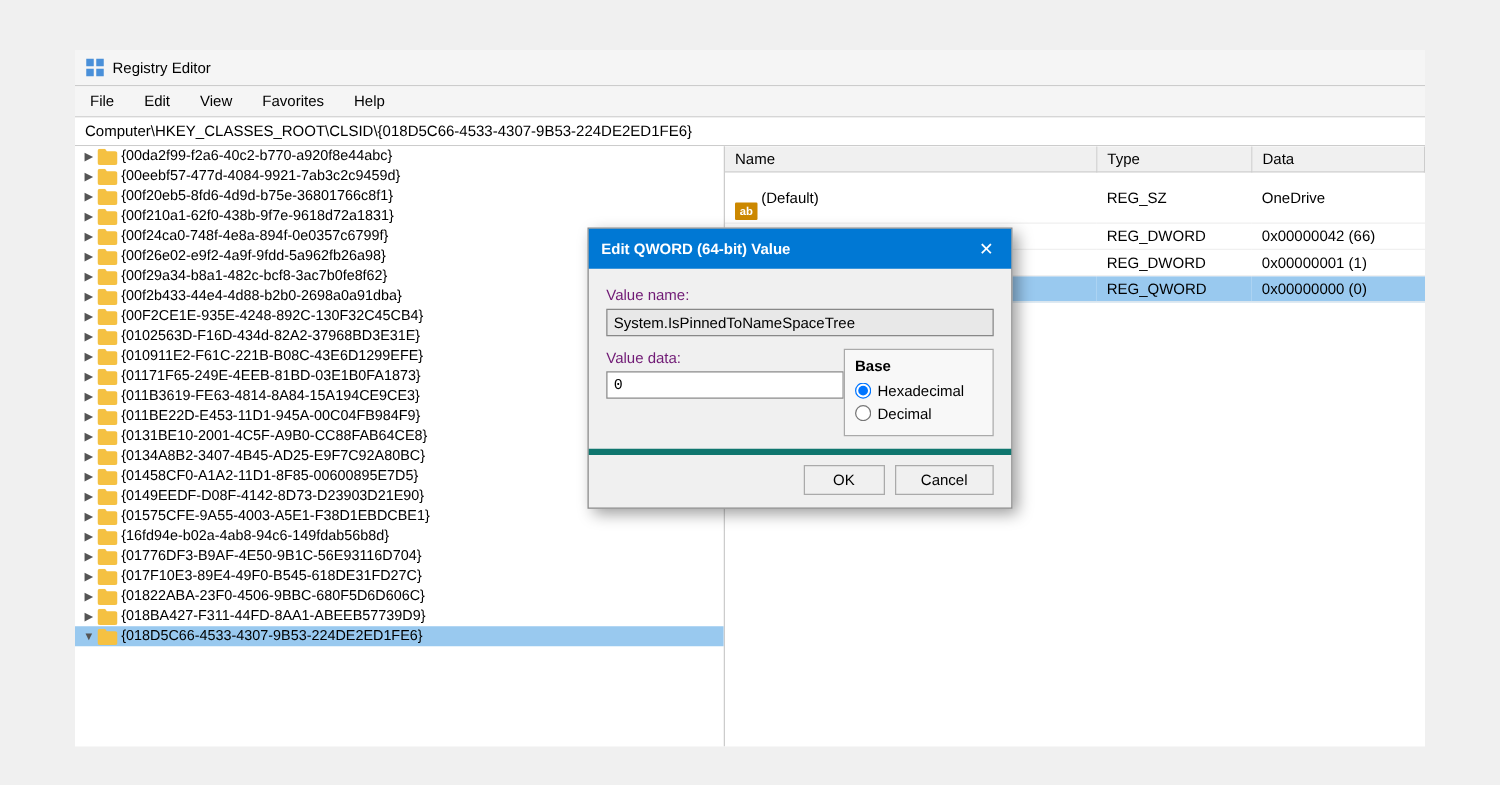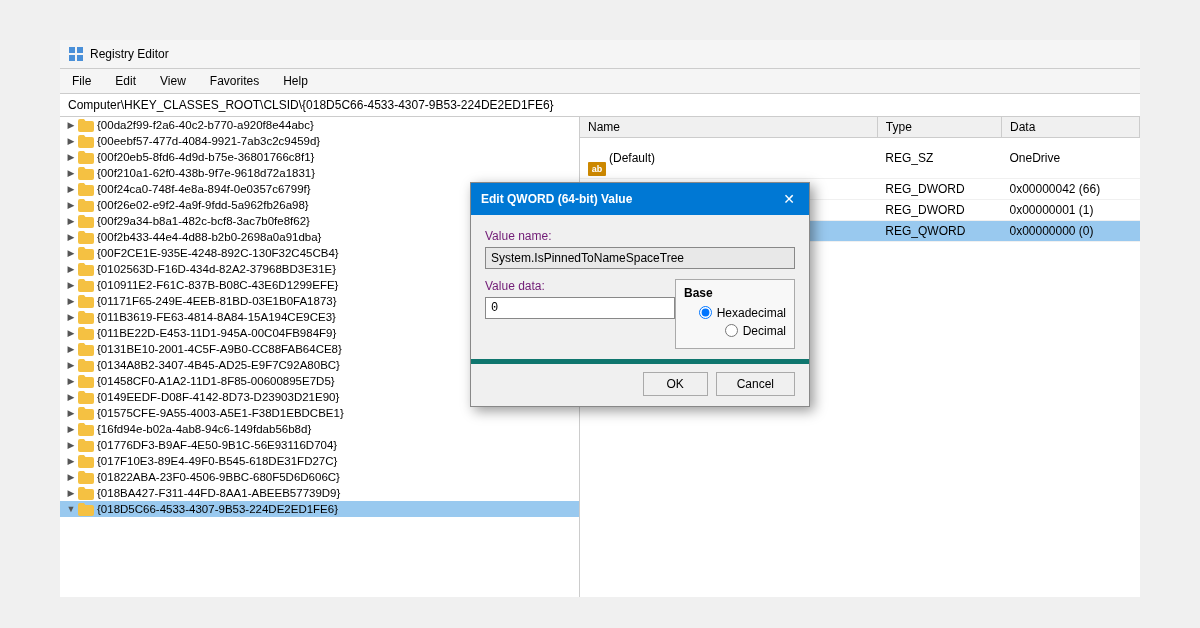--- a/index.html
+++ b/index.html
@@ -255,21 +255,20 @@
       color: #000;
     }
 
     .radio-option {
       display: flex;
       align-items: center;
       gap: 5px;
       margin-bottom: 4px;
       cursor: pointer;
       font-size: 12px;
-      justify-content: flex-end;
     }
 
     .radio-option input[type="radio"] {
       margin: 0;
       cursor: pointer;
     }
 
     .dialog-value-input {
       width: 100%;
       padding: 3px 5px;
@@ -430,21 +429,21 @@
           </span>
           <span class="tree-label">{0102563D-F16D-434d-82A2-37968BD3E31E}</span>
         </div>
         <div class="tree-item">
           <span class="tree-arrow">▶</span>
           <span class="folder-icon">
             <svg class="folder-svg" viewBox="0 0 16 13">
                 <path d="M0 2 Q0 0 2 0 L6 0 L7.5 2 L14 2 Q16 2 16 4 L16 11 Q16 13 14 13 L2 13 Q0 13 0 11Z" class="folder-closed"></path>
               </svg>
           </span>
-          <span class="tree-label">{010911E2-F61C-837B-B08C-43E6D1299EFE}</span>
+          <span class="tree-label">{010911E2-F61C-221B-B08C-43E6D1299EFE}</span>
         </div>
         <div class="tree-item">
           <span class="tree-arrow">▶</span>
           <span class="folder-icon">
             <svg class="folder-svg" viewBox="0 0 16 13">
                 <path d="M0 2 Q0 0 2 0 L6 0 L7.5 2 L14 2 Q16 2 16 4 L16 11 Q16 13 14 13 L2 13 Q0 13 0 11Z" class="folder-closed"></path>
               </svg>
           </span>
           <span class="tree-label">{01171F65-249E-4EEB-81BD-03E1B0FA1873}</span>
         </div>

